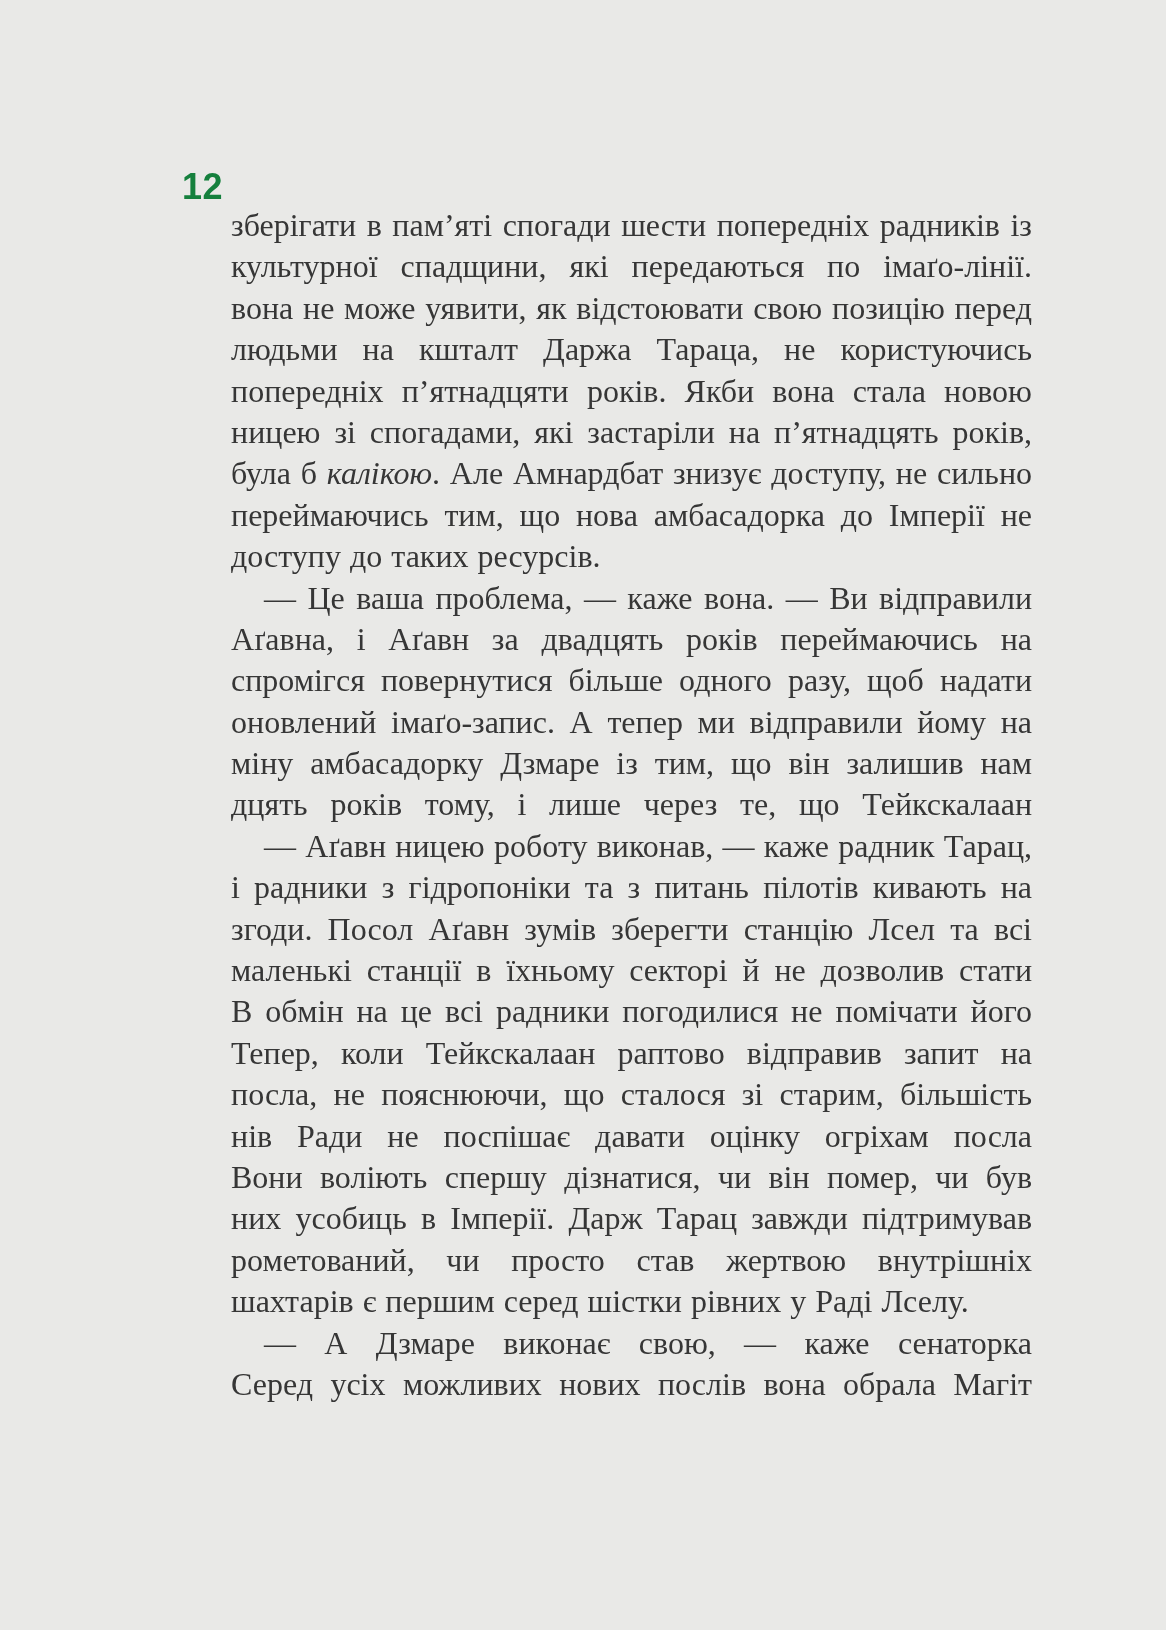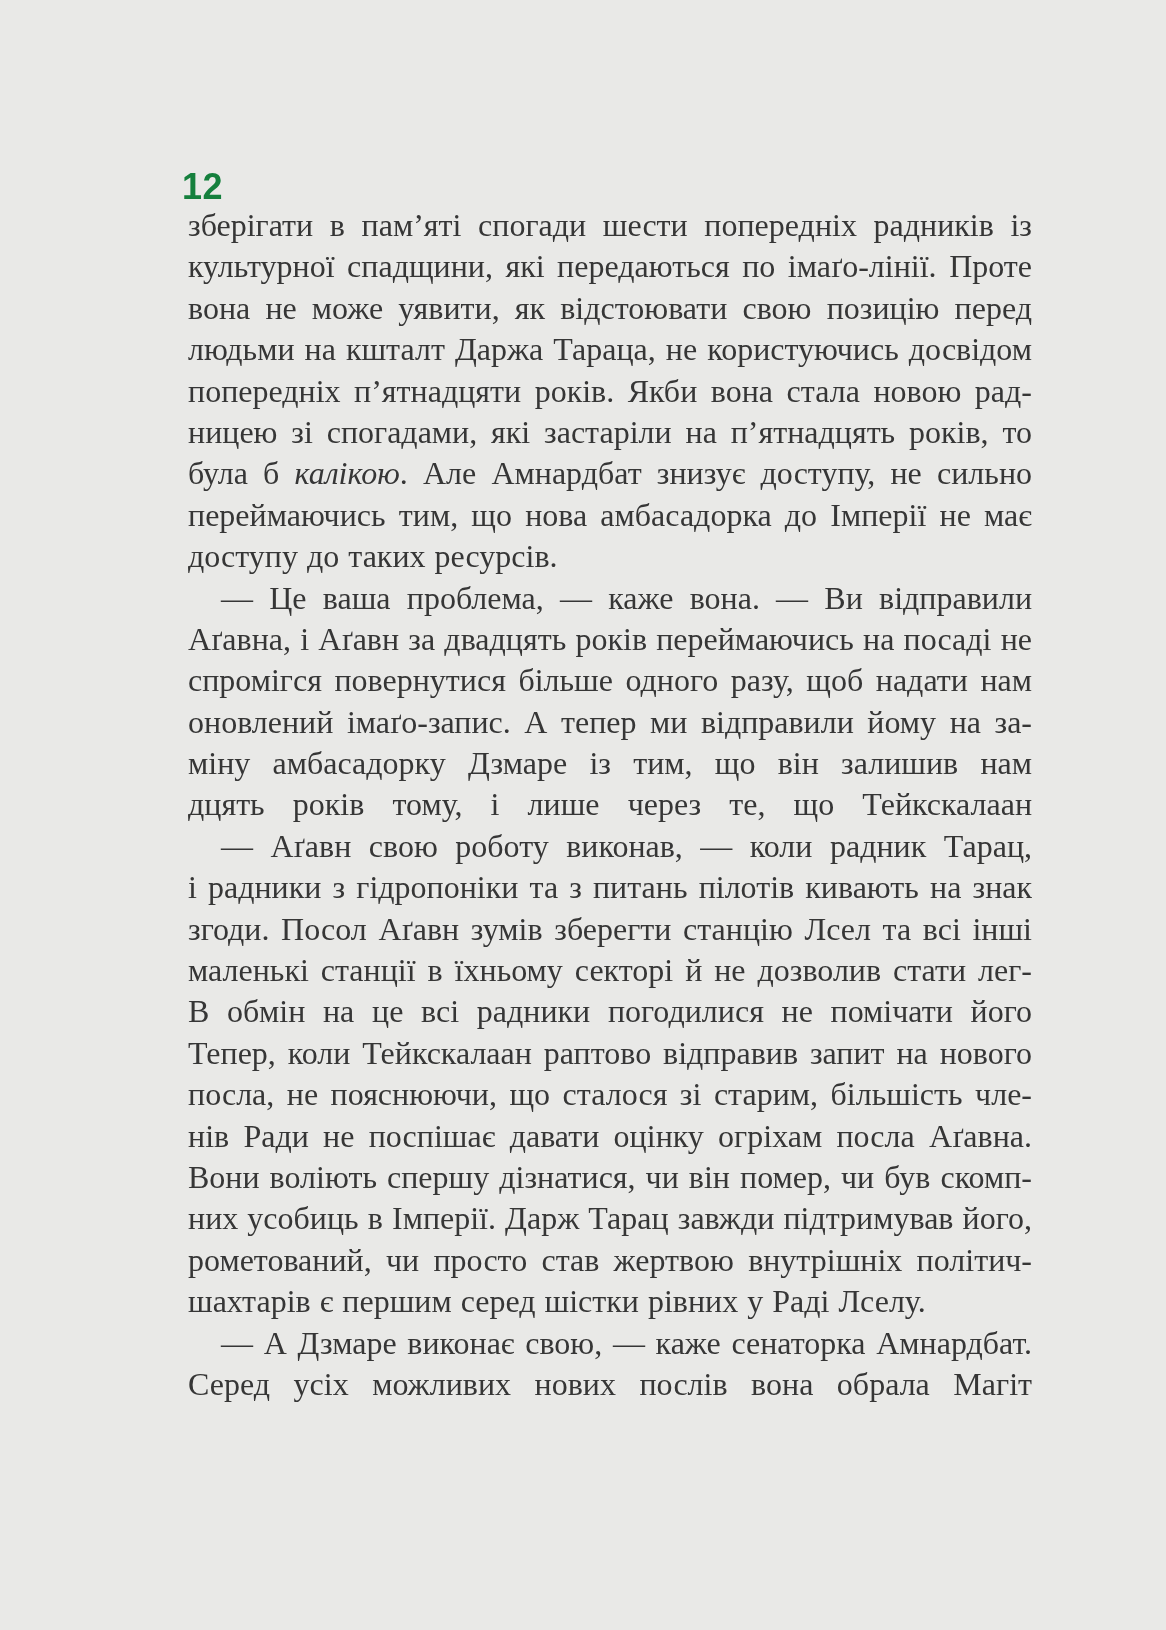--- a/index.html
+++ b/index.html
@@ -43,20 +43,21 @@
     margin: 0;
     padding: 0;
   }
   .line {
     height: 41.4px;
     line-height: 41.4px;
     overflow: hidden;
     text-align: justify;
     text-align-last: justify;
     word-spacing: 1px;
+    margin-left: 43px;
   }
   .line.last {
     text-align-last: left;
   }
   .line.indent {
     padding-left: 33px;
   }
   .it {
     font-style: italic;
   }
@@ -80,21 +81,21 @@
       </div>
       <div class="paragraph">
         <div class="line indent"><span>— Це ваша проблема, — каже вона. — Ви відправили посла</span></div>
         <div class="line"><span>Аґавна, і Аґавн за двадцять років переймаючись на посаді не</span></div>
         <div class="line"><span>спромігся повернутися більше одного разу, щоб надати нам</span></div>
         <div class="line"><span>оновлений імаґо-запис. А тепер ми відправили йому на за-</span></div>
         <div class="line"><span>міну амбасадорку Дзмаре із тим, що він залишив нам п’ятна-</span></div>
         <div class="line last"><span>дцять років тому, і лише через те, що Тейкскалаан попросив…</span></div>
       </div>
       <div class="paragraph">
-        <div class="line indent"><span>— Аґавн свою роботу виконав, — коли радник Тарац,</span></div>
+        <div class="line indent"><span>— Аґавн ницею роботу виконав, — каже радник Тарац,</span></div>
         <div class="line"><span>і радники з гідропоніки та з питань пілотів кивають на знак</span></div>
         <div class="line"><span>згоди. Посол Аґавн зумів зберегти станцію Лсел та всі інші</span></div>
         <div class="line"><span>маленькі станції в їхньому секторі й не дозволив стати лег-</span></div>
         <div class="line"><span>В обмін на це всі радники погодилися не помічати його вади.</span></div>
         <div class="line"><span>Тепер, коли Тейкскалаан раптово відправив запит на нового</span></div>
         <div class="line"><span>посла, не пояснюючи, що сталося зі старим, більшість чле-</span></div>
         <div class="line"><span>нів Ради не поспішає давати оцінку огріхам посла Аґавна.</span></div>
         <div class="line"><span>Вони воліють спершу дізнатися, чи він помер, чи був скомп-</span></div>
         <div class="line"><span>них усобиць в Імперії. Дарж Тарац завжди підтримував його,</span></div>
         <div class="line"><span>рометований, чи просто став жертвою внутрішніх політич-</span></div>

